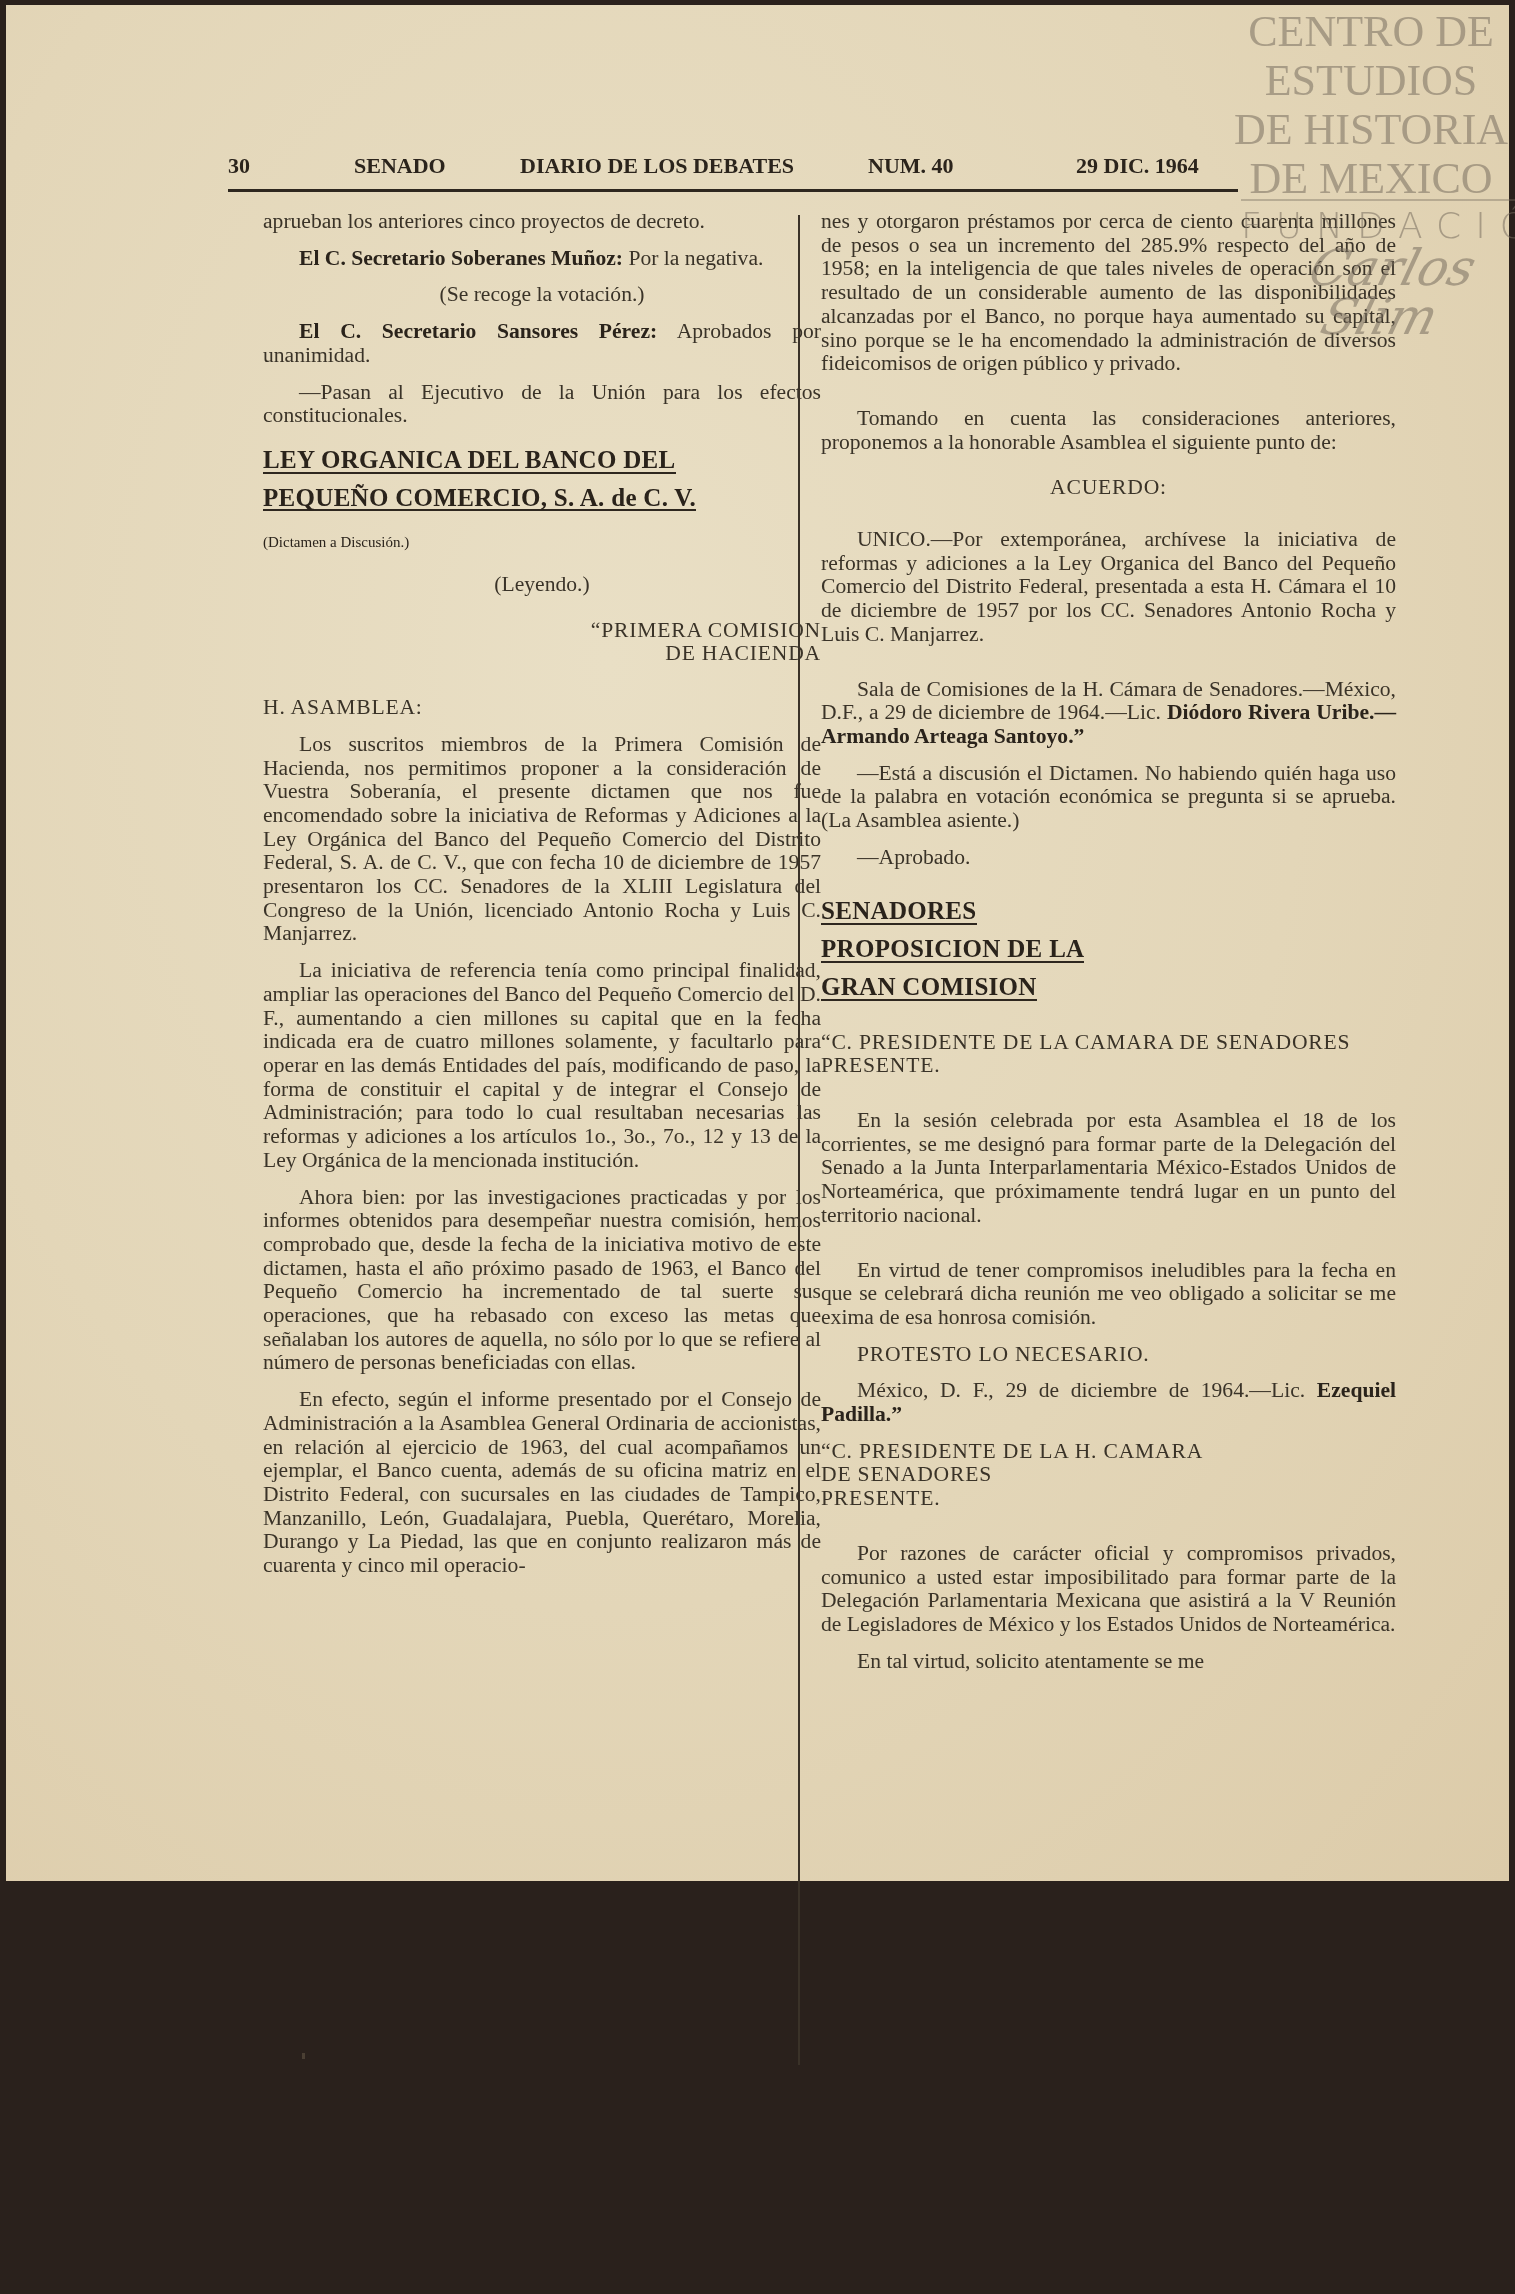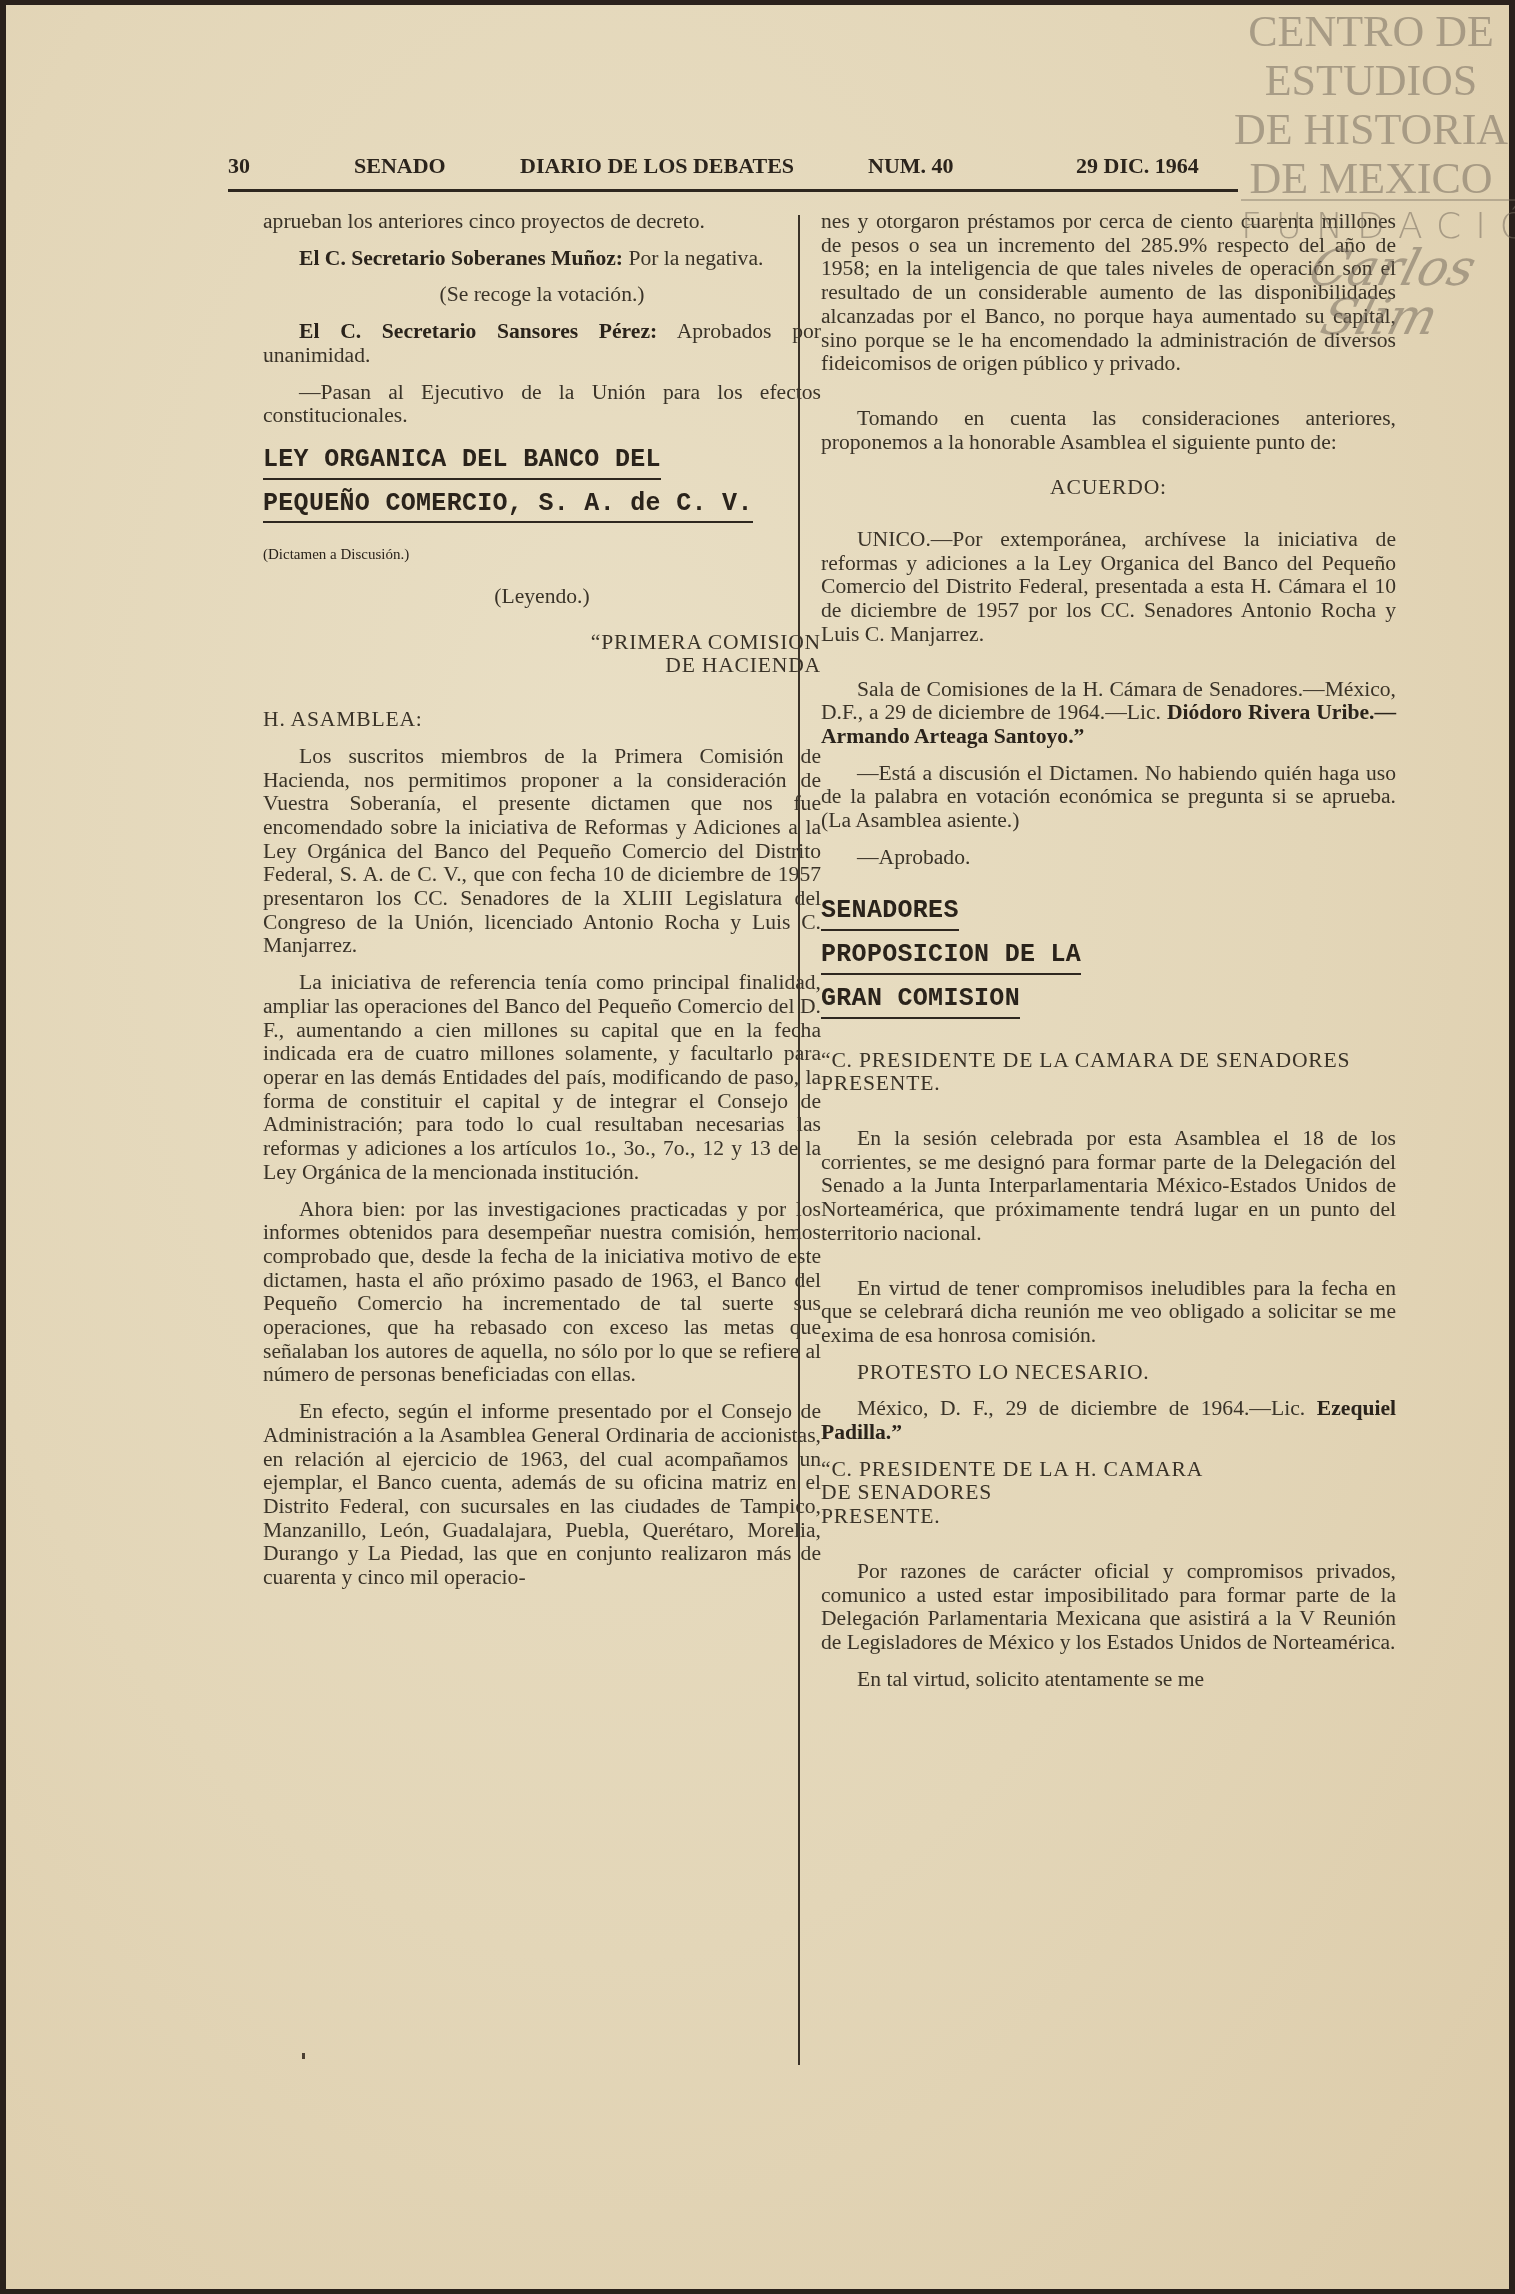--- a/index.html
+++ b/index.html
@@ -4,21 +4,21 @@
 <style>
   html, body { margin: 0; padding: 0; }
   body {
     width: 1515px; height: 2294px;
     background: #2a211c;
     position: relative; overflow: hidden;
     font-family: "Liberation Serif", "DejaVu Serif", serif;
     color: #3a3328;
   }
   .page {
-    position: absolute; left: 6px; top: 5px; width: 1503px; height: 2284px;
+    position: absolute; left: 6px; top: 5px; width: 1503px; height: 1876px;
     background: radial-gradient(ellipse at 40% 35%, #e9dfc5 0%, #e3d6b8 55%, #dccba9 100%);
   }
   .watermark {
     position: absolute; left: 1215px; top: 2px; width: 300px;
     text-align: center; color: rgba(120,110,95,0.55);
     font-family: "Liberation Serif", serif; font-size: 44px; line-height: 49px;
     z-index: 5;
   }
   .watermark .wm-fund {
     font-family: "DejaVu Sans", sans-serif; font-weight: 200;
@@ -48,22 +48,22 @@
   .col-divider {
     position: absolute; left: 792px; top: 210px; width: 0; height: 1850px;
     border-left: 2.5px solid #3a3228;
   }
   p { margin: 0 0 13px 0; }
   p.ind { text-indent: 36px; }
   p.center { text-align: center; }
   p.right { text-align: right; }
   b { color: #2a231b; }
   .section-title {
-    font-family: Liberation Mono, monospace; font-weight: bold; font-size: 25px;
-    color: #2a231b; display: inline-block; padding-bottom: 6px;
+    font-family: Liberation Serif, serif; font-weight: bold; font-size: 25px;
+    color: #2a231b; display: inline-block; 
     border-bottom: 2.5px solid #2e271f; margin: 0 0 12px 0; letter-spacing: 0.3px;
   }
   .title-block { margin: 20px 0 8px 0; }
   .title-line { display: block; }
   .bold-sub { font-weight: normal; font-size: 15px; color: #2a231b; }
   .caps { letter-spacing: 0.8px; }
   .gap { height: 18px; }
   .bottom-mark { position: absolute; left: 296px; top: 2048px; width: 3px; height: 6px; background:#4a3f33; }
 </style>
 </head>

